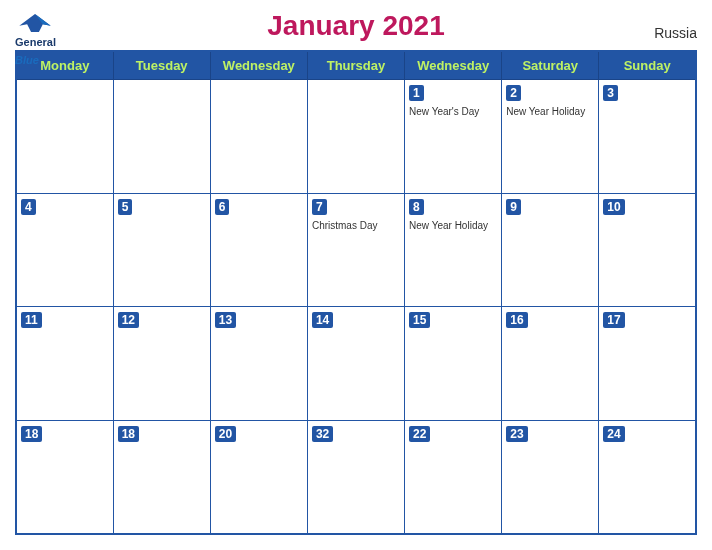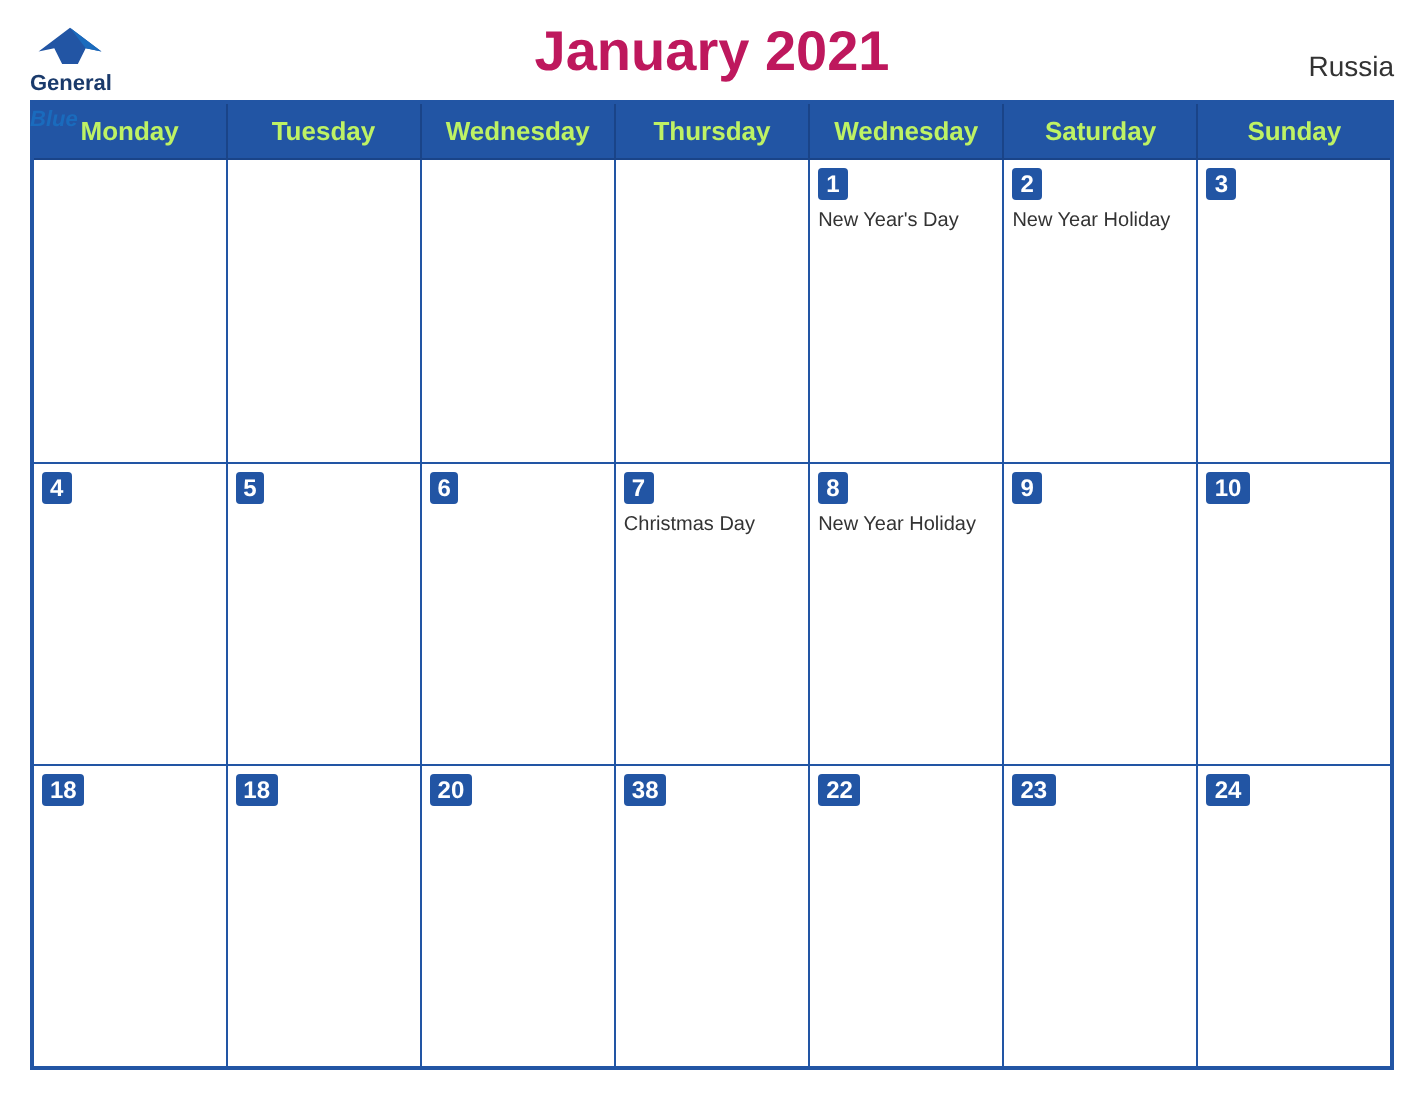--- a/index.html
+++ b/index.html
@@ -145,23 +145,32 @@
         <tr>
           <td><span class="day-num">4</span></td>
           <td><span class="day-num">5</span></td>
           <td><span class="day-num">6</span></td>
           <td><span class="day-num">7</span><div class="day-event">Christmas Day</div></td>
           <td><span class="day-num">8</span><div class="day-event">New Year Holiday</div></td>
           <td><span class="day-num">9</span></td>
           <td><span class="day-num">10</span></td>
         </tr>
         <tr>
+          <td><span class="day-num">11</span></td>
+          <td><span class="day-num">12</span></td>
+          <td><span class="day-num">13</span></td>
+          <td><span class="day-num">14</span></td>
+          <td><span class="day-num">15</span></td>
+          <td><span class="day-num">16</span></td>
+          <td><span class="day-num">17</span></td>
+        </tr>
+        <tr>
           <td><span class="day-num">18</span></td>
           <td><span class="day-num">18</span></td>
           <td><span class="day-num">20</span></td>
-          <td><span class="day-num">38</span></td>
+          <td><span class="day-num">32</span></td>
           <td><span class="day-num">22</span></td>
           <td><span class="day-num">23</span></td>
           <td><span class="day-num">24</span></td>
         </tr>
       </tbody>
   </table>
 </div>
 
 </body></html>

